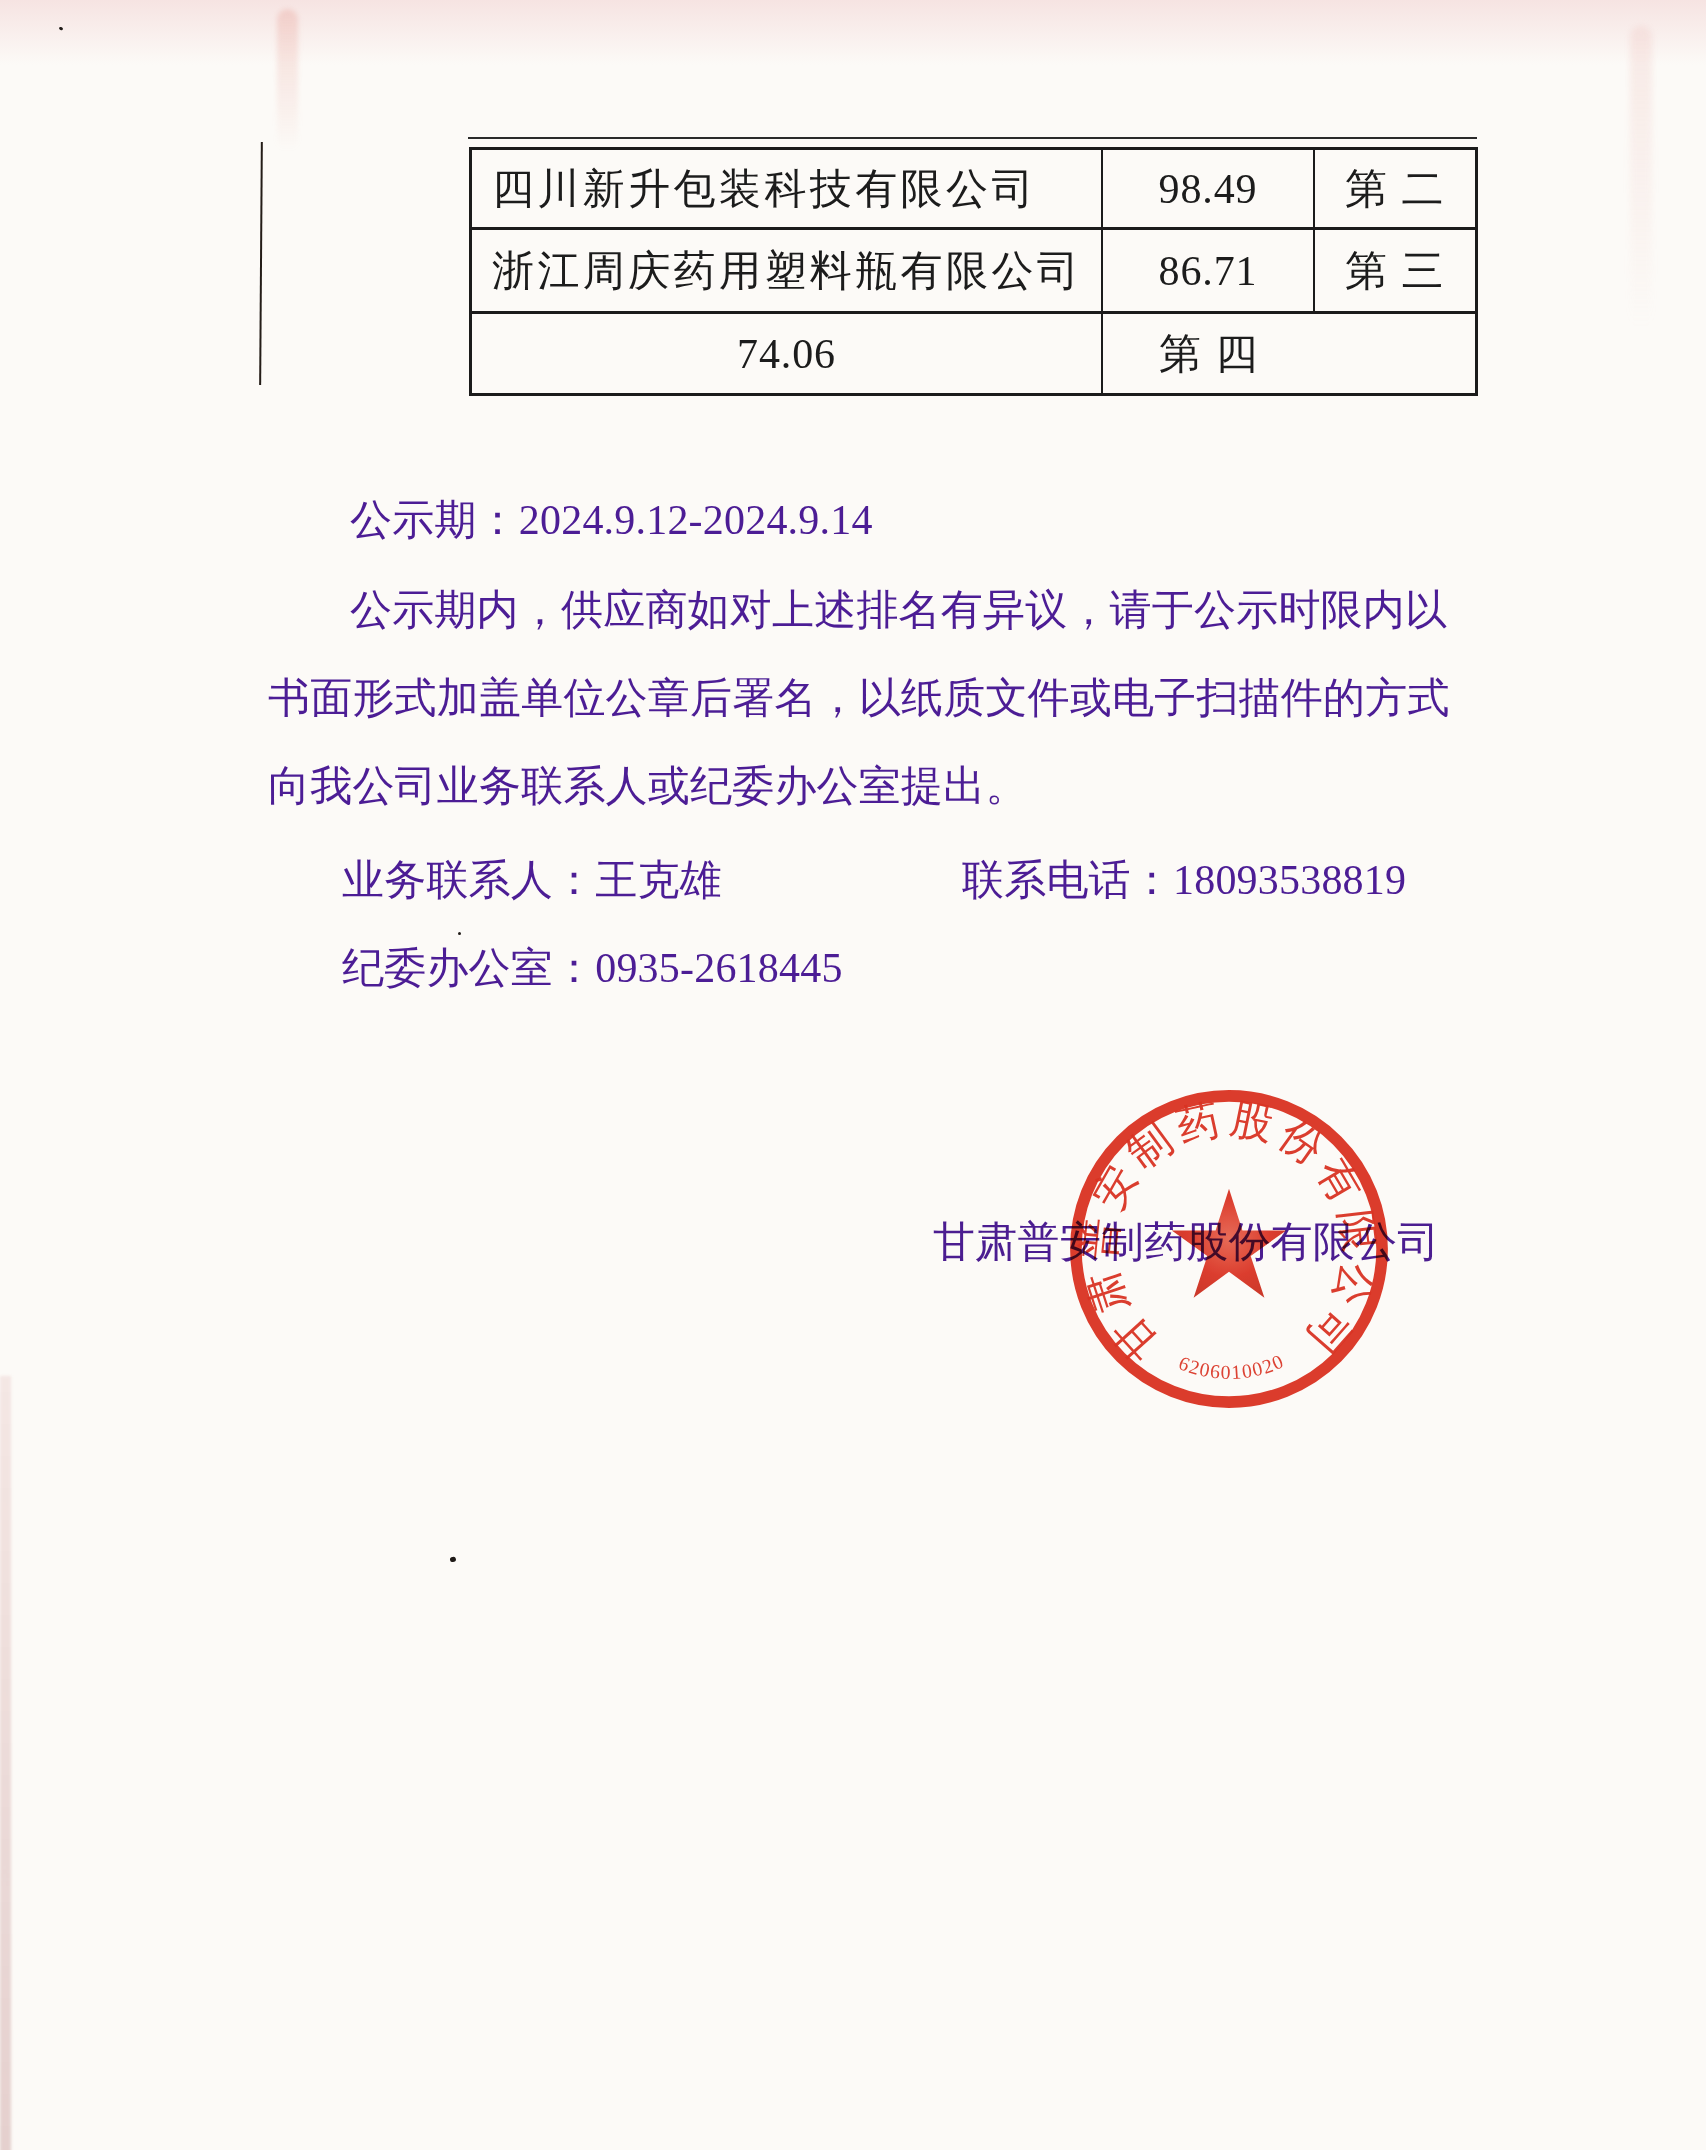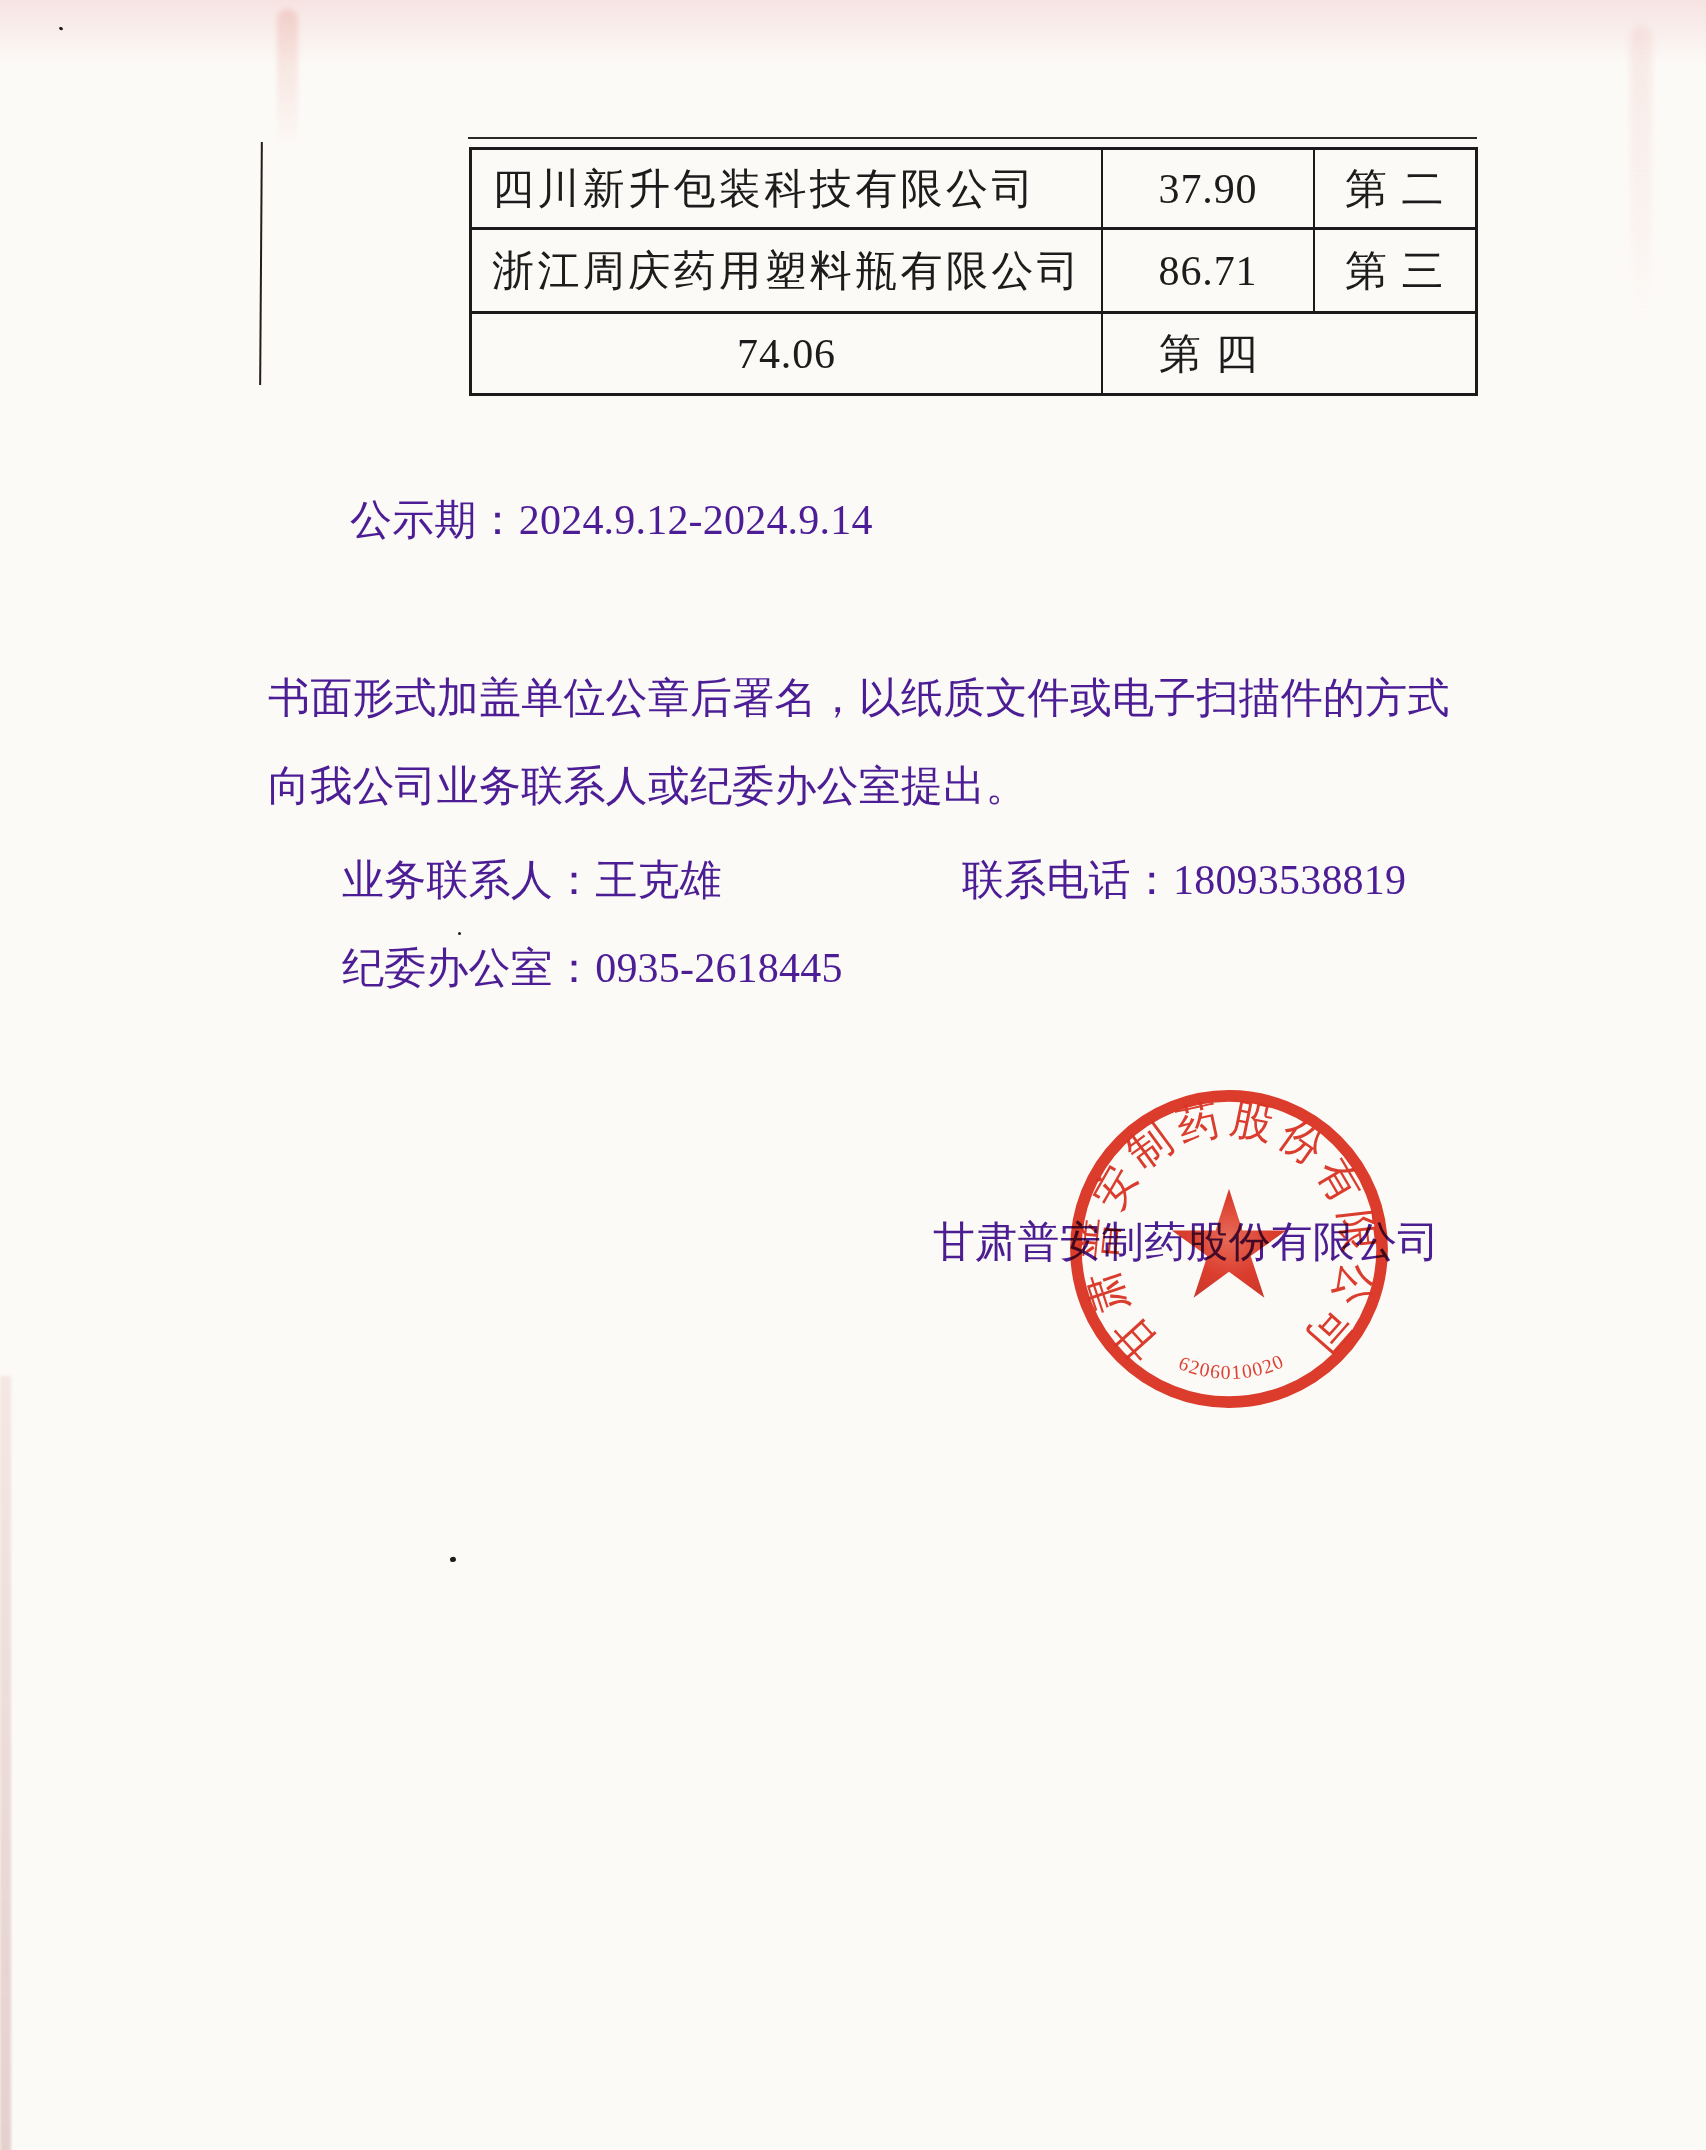--- a/index.html
+++ b/index.html
@@ -99,32 +99,33 @@
   <div class="streak-right"></div>
   <div class="edge-left-noise"></div>
   <div class="artifact-vline"></div>
   <div class="ghost-topline"></div>
   <div class="speck s1"></div>
   <div class="speck s2"></div>
   <div class="speck s3"></div>
 
   <div class="rank-table">
     <div class="cell company">四川新升包装科技有限公司</div>
-    <div class="cell score">37.90</div>
+    <div class="cell score">98.49</div>
     <div class="cell rank last-col">第二</div>
 
     <div class="cell company">浙江周庆药用塑料瓶有限公司</div>
     <div class="cell score">86.71</div>
     <div class="cell rank last-col">第三</div>
 
     <div class="cell score last-row">74.06</div>
     <div class="cell rank last-col last-row">第四</div>
   </div>
 
   <div class="line l-period">公示期：2024.9.12-2024.9.14</div>
+  <div class="line l-para1">公示期内，供应商如对上述排名有异议，请于公示时限内以</div>
   <div class="line l-para2">书面形式加盖单位公章后署名，以纸质文件或电子扫描件的方式</div>
   <div class="line l-contact">业务联系人：王克雄</div>
 
   <div class="line l-para3">向我公司业务联系人或纪委办公室提出。</div>
   <div class="line l-phone">联系电话：18093538819</div>
   <div class="line l-office">纪委办公室：0935-2618445</div>
 
   <div class="line l-sig">甘肃普安制药股份有限公司</div>
 
   <svg class="seal" viewBox="0 0 800 800" xmlns="http://www.w3.org/2000/svg">

